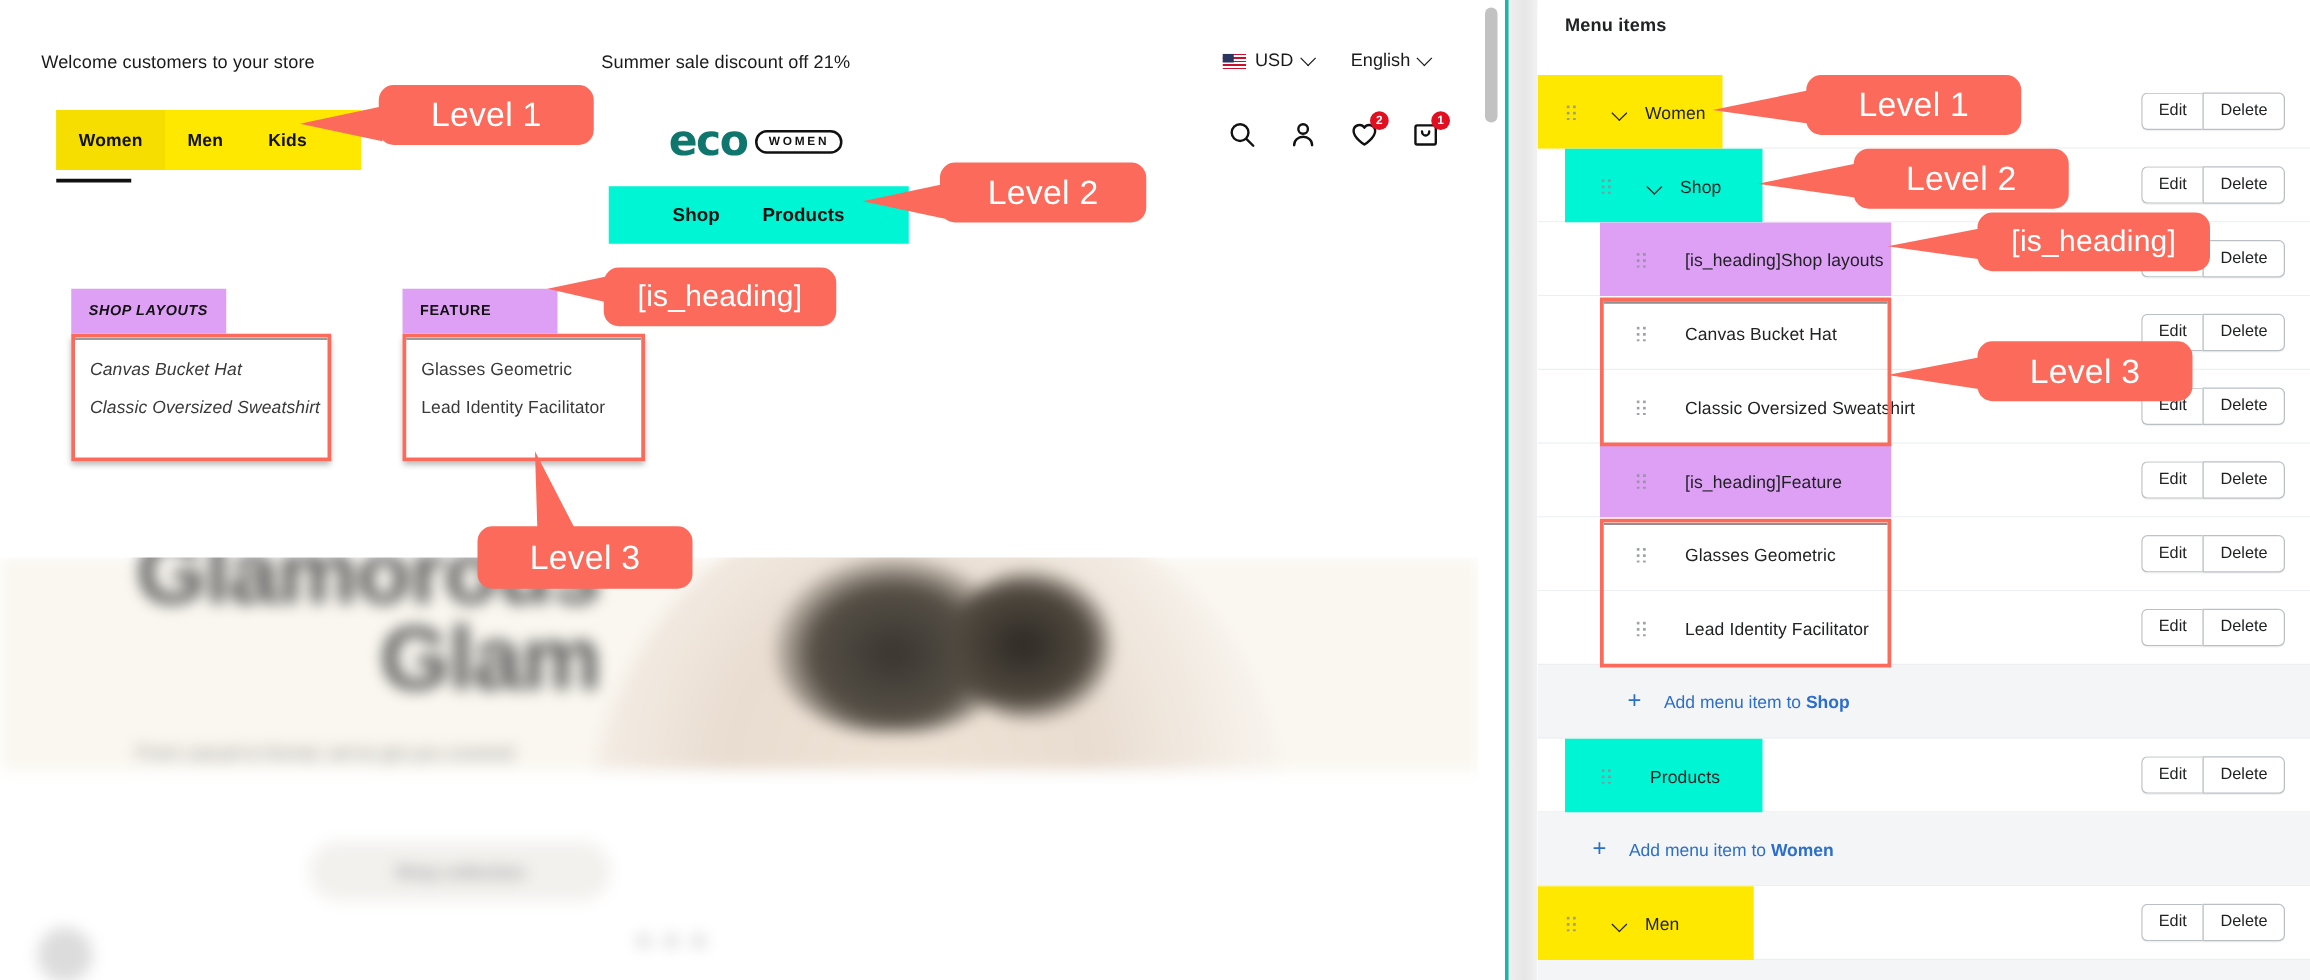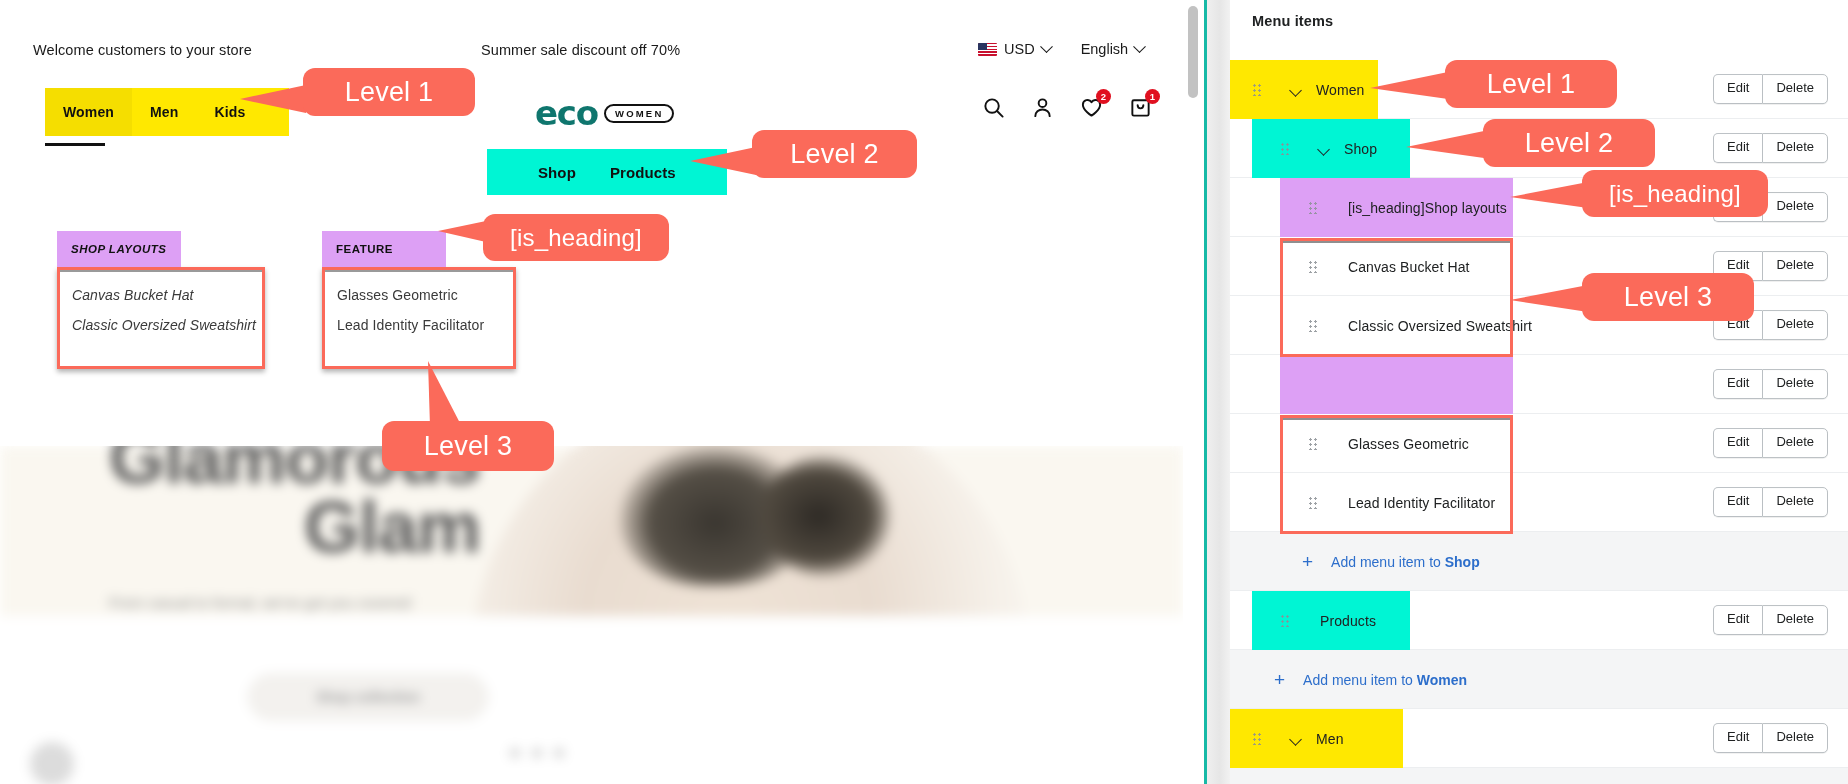--- a/index.html
+++ b/index.html
@@ -313,21 +313,21 @@
   .tail svg { display: block; overflow: visible; }
 </style>
 </head>
 <body>
 
 <div id="root">
 
   <div id="storefront">
 
     <div class="sf-announce-left">Welcome customers to your store</div>
-    <div class="sf-announce-mid">Summer sale discount off 70%</div>
+    <div class="sf-announce-mid">Summer sale discount off 21%</div>
 
     <div class="sf-locale">
       <div class="grp">
         <span class="flag-icon">
           <span class="stripes"></span>
             <span class="canton"></span>
         </span>
         <span>USD</span>
         <span class="chev"></span>
       </div>
@@ -517,20 +517,24 @@
           <span class="lbl" style="margin-left:28px;">Classic Oversized Sweatshirt</span>
         </div>
         <div class="actions">
           <button class="edit">Edit</button>
           <button class="del">Delete</button>
         </div>
       </div>
 
       <div class="row">
         <div class="hl purple" style="left:50px; width:233px;"></div>
+        <div class="cell" style="left:78px;">
+          <span class="drag-icon"></span>
+          <span class="lbl" style="margin-left:28px;">[is_heading]Feature</span>
+        </div>
         <div class="actions">
           <button class="edit">Edit</button>
           <button class="del">Delete</button>
         </div>
       </div>
 
       <div class="row">
         <div class="cell" style="left:78px;">
           <span class="drag-icon"></span>
           <span class="lbl" style="margin-left:28px;">Glasses Geometric</span>

